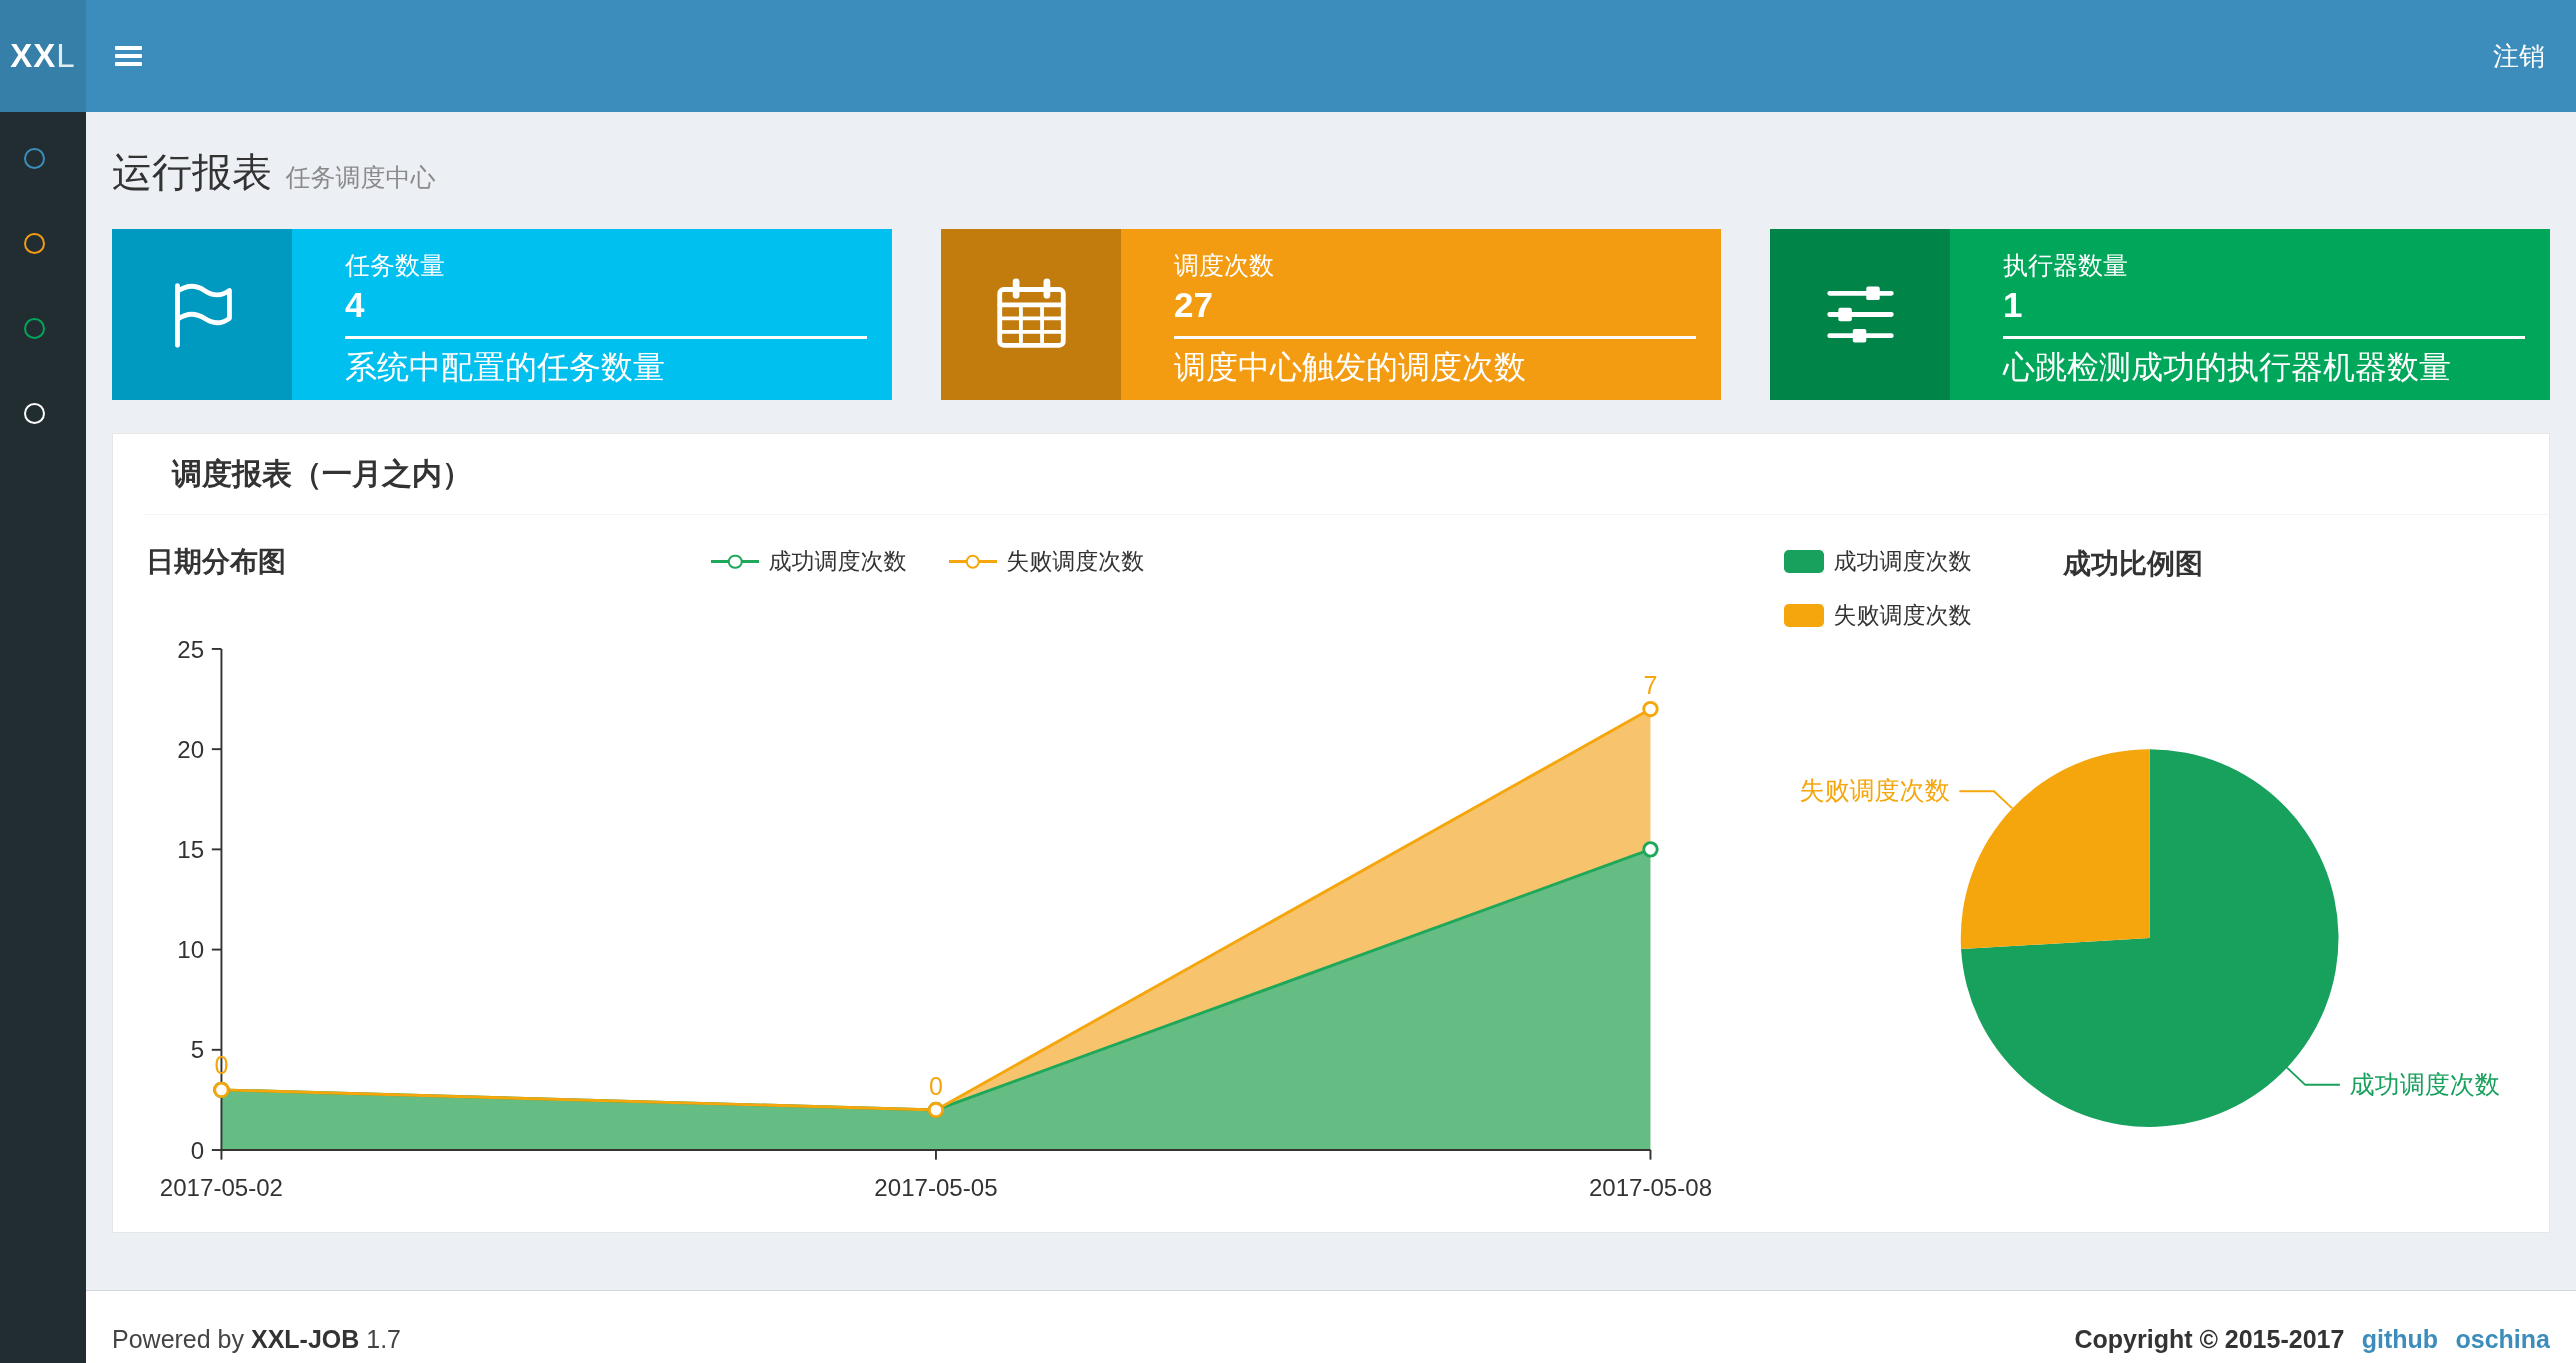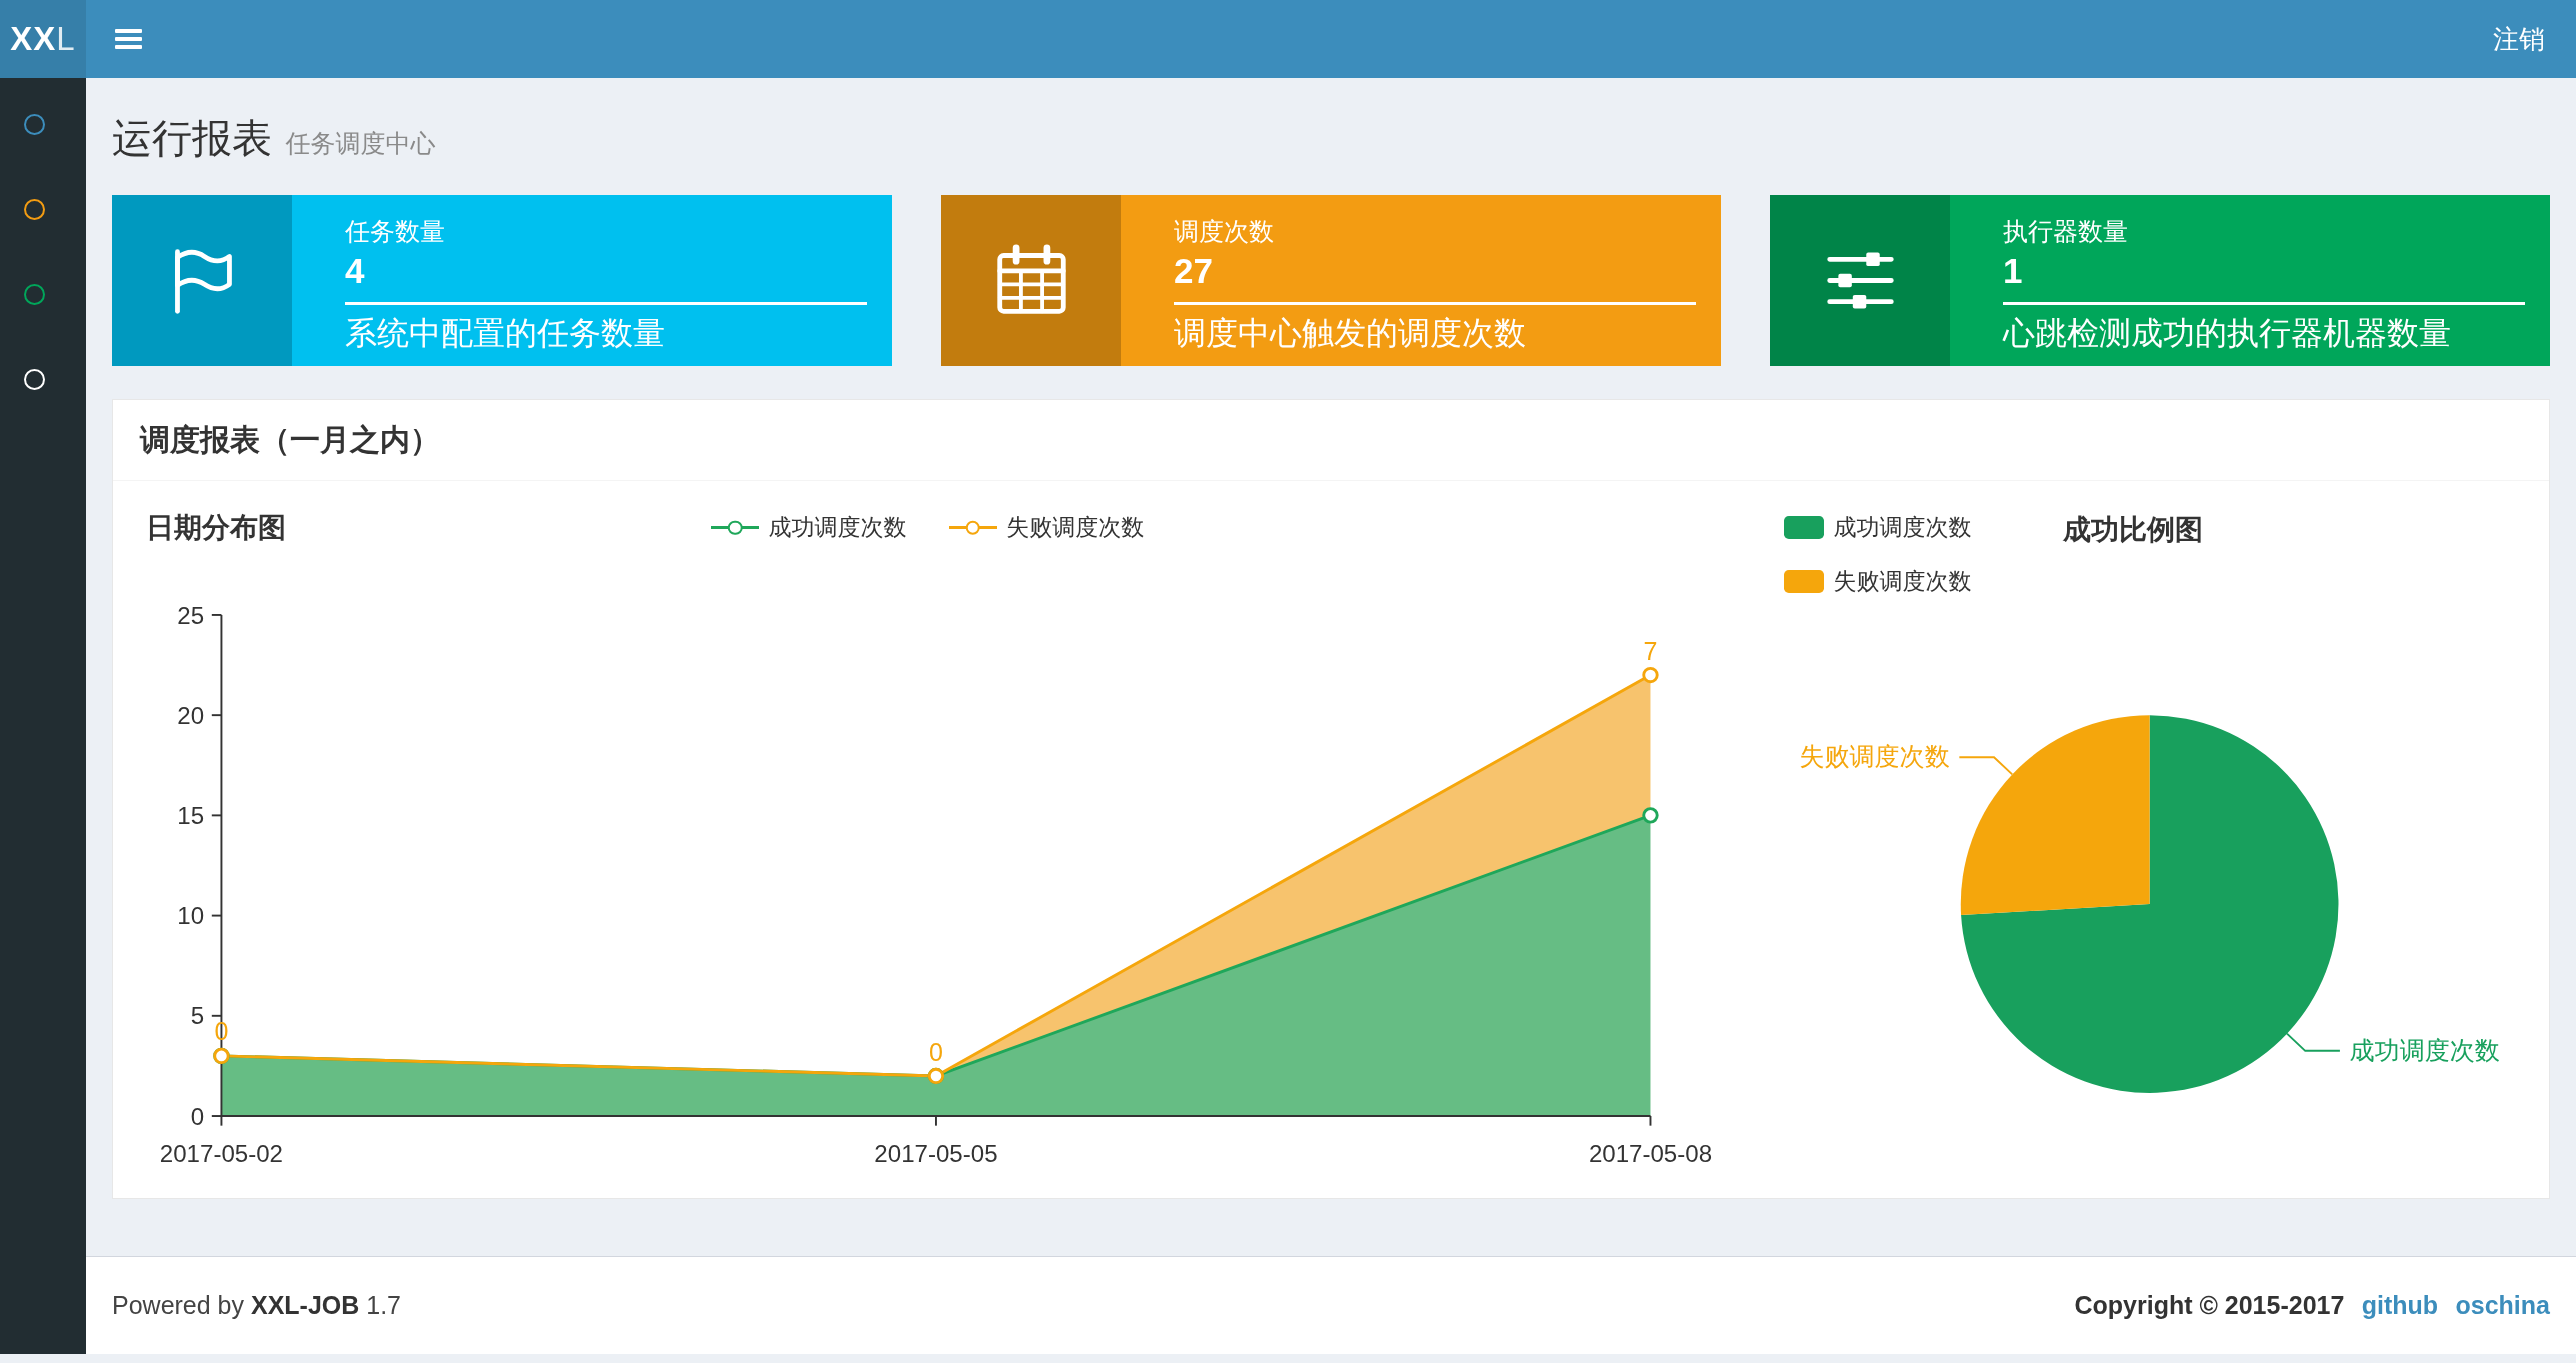--- a/index.html
+++ b/index.html
@@ -4,21 +4,21 @@
 <style>
   * { margin:0; padding:0; box-sizing:border-box; }
   html,body { width:2576px; height:1363px; }
   body {
     font-family:"Liberation Sans","DejaVu Sans",sans-serif;
     background:#ecf0f5; overflow:hidden; color:#333;
   }
   [data-interactable="true"] { cursor:pointer; }
 
   
-  .navbar { height:78px; background:#3c8dbc; display:flex; align-items:stretch; }
+  .navbar { height:112px; background:#3c8dbc; display:flex; align-items:stretch; }
   .logo { width:86px; background:#367fa9; color:#fff; display:flex; align-items:center; justify-content:center; font-size:33px; letter-spacing:1px; }
   .logo b { font-weight:700; }
   .logo span { font-weight:300; opacity:.85; }
   .nav-toggle { width:85px; display:flex; align-items:center; justify-content:center; }
   .bar { width:27px; height:3.9px; background:#fff; margin:3.9px auto; border-radius:1px; }
   .nav-spacer { flex:1; }
   .logout { color:#fff; font-size:26px; display:flex; align-items:center; padding:0 31px; text-decoration:none; }
 
   
   .app { display:flex; height:1276px; }
@@ -38,21 +38,21 @@
   .info-box { flex:1; height:171px; color:#fff; display:flex;gap:28px; }
   .info-icon { width:180px; background:rgba(0,0,0,0.2); display:flex; align-items:center; justify-content:center; flex-shrink:0; }
   .info-content { flex:1; padding:21px 25px 0 25px; min-width:0; }
   .info-label { font-size:25px; line-height:31px; }
   .info-value { font-size:35px; font-weight:700; line-height:44px; margin-top:1.9px; }
   .info-divider { height:2.9px; background:#fff; margin:9.6px 0 12.5px 0; }
   .info-desc { font-size:32px; line-height:31px; }
 
   
   .panel { background:#fff; border:1px solid #e7e7e7; height:800px; }
-  .panel-header { height:81px; border-bottom:1.9px solid #f4f4f4; display:flex; align-items:center; padding:0 27px; font-size:30px; font-weight:700; color:#333; }
+  .panel-header { height:81px; border-bottom:1.9px solid #f4f4f4; display:flex; align-items:center; padding:0 27px; font-size:30px; font-weight:700; color:#333;margin-left:32px; }
   .panel-body { position:relative; height:715px; }
   #charts-svg { position:absolute; left:0; top:0; }
 
   .chart-title { position:absolute; font-size:28px; font-weight:700; color:#333; white-space:nowrap; }
   #line-title { left:33px; top:28px; }
   #pie-title { left:1950px; top:30px; }
 
   .line-legend { position:absolute; left:598px; top:31px; display:flex; gap:42px; }
   .legend-item { display:flex; align-items:center; gap:9.6px; font-size:23px; color:#333; white-space:nowrap; }
   .lc-swatch { width:48px; height:23px; position:relative; flex-shrink:0; }

